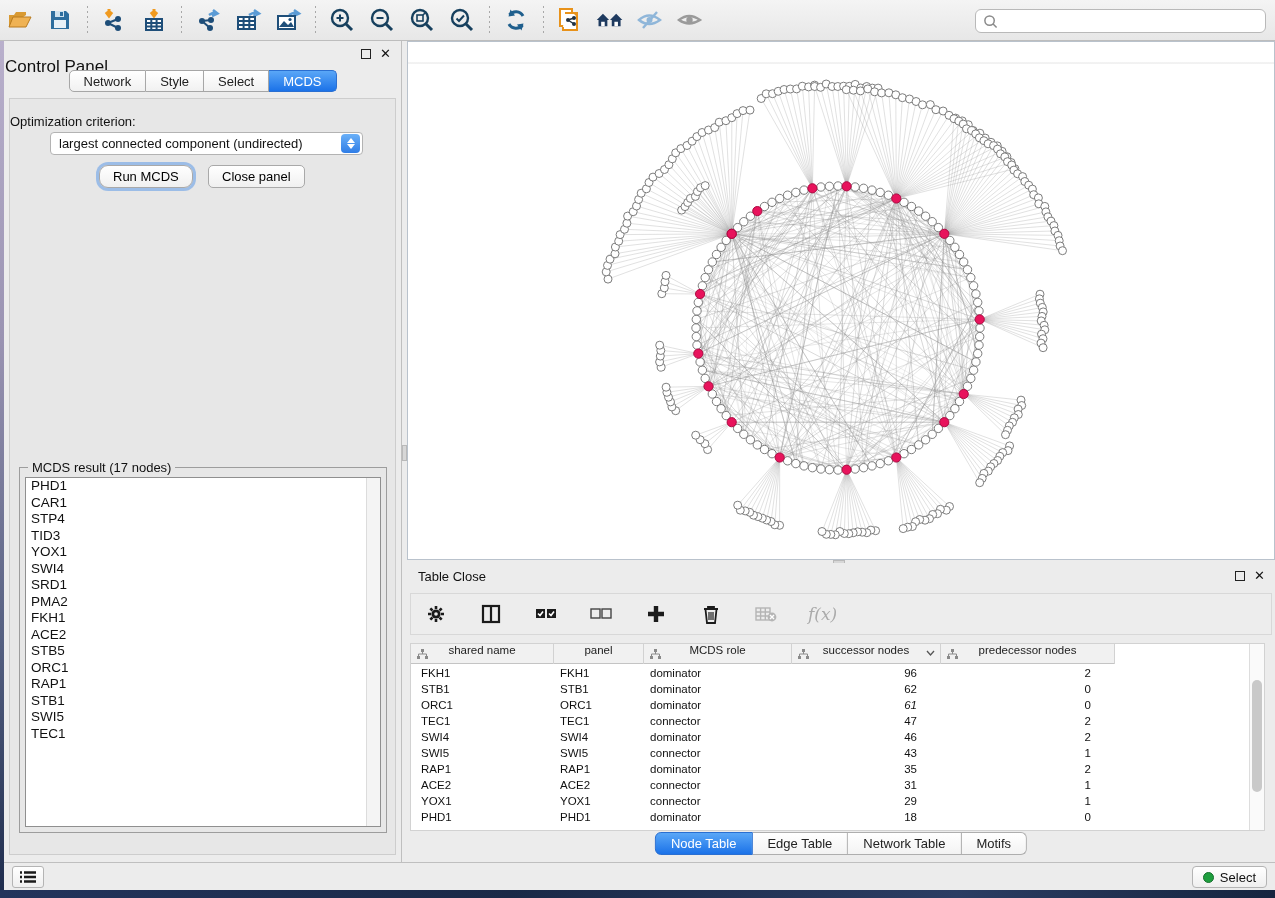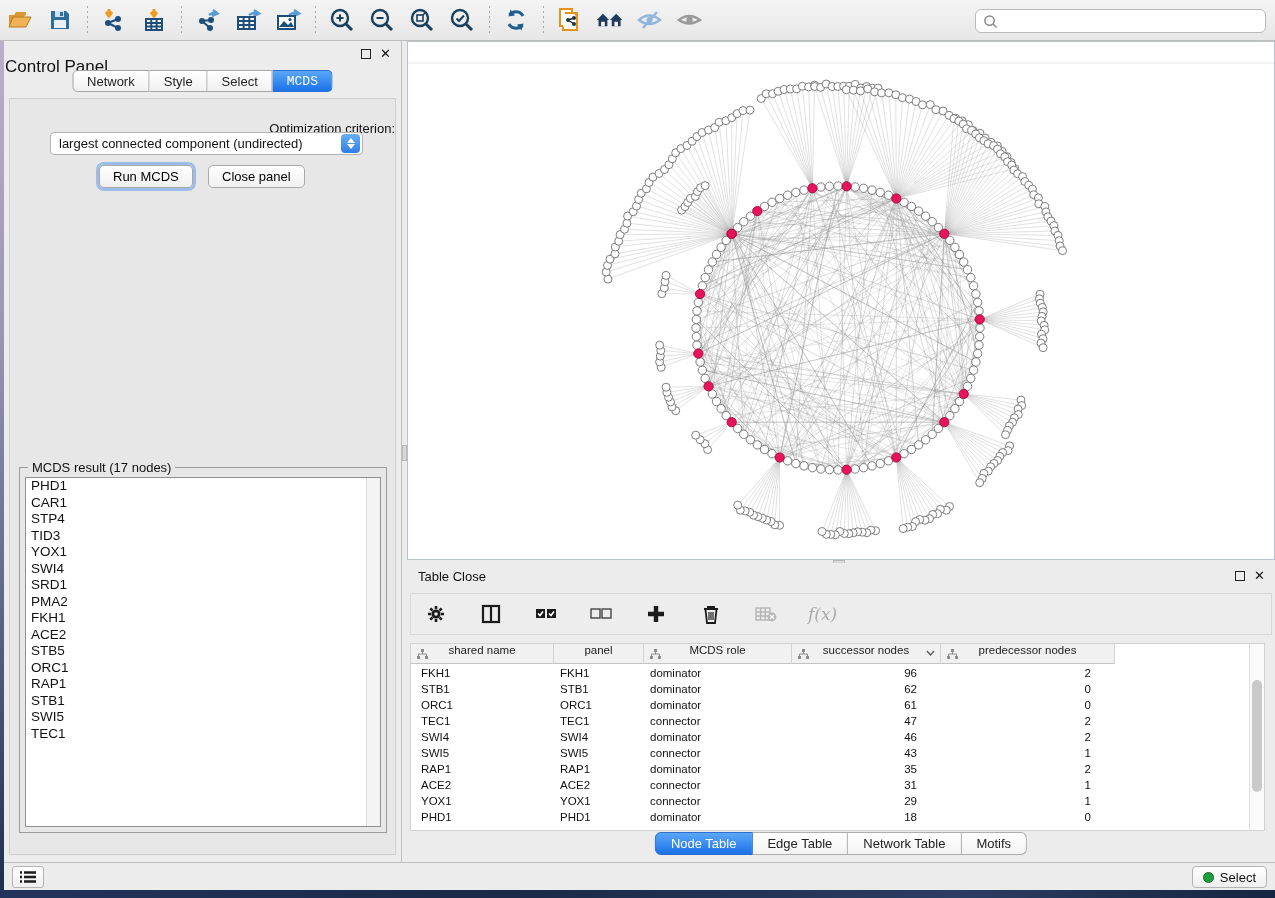--- a/index.html
+++ b/index.html
@@ -30,34 +30,34 @@
   #control-panel { left:4px; top:41px; width:397px; height:821px; background:#ECECEC; }
   #cp-header { position:absolute; left:1px; top:8px; font-size:17px;margin-top:8px; }
   .win-btns { position:absolute; top:8px; right:10px; display:flex; align-items:center; gap:9px; }
   .float-glyph { width:10px; height:10px; border:1.5px solid #222; display:inline-block; }
   .close-glyph { font-size:13px; font-weight:bold; color:#111; line-height:10px; }
   #cp-tabs { position:absolute; left:50%; transform:translateX(-50%); top:29px; display:inline-flex; }
   .seg { height:22px; padding:0 14px; background:linear-gradient(#ffffff,#f1f1f1);
     border:1px solid #a6a6a6; border-left:none; font-size:13px; display:flex; align-items:center; color:#222; }
   .seg:first-child { border-left:1px solid #a6a6a6; border-radius:5px 0 0 5px; }
   .seg:last-child { border-radius:0 5px 5px 0; }
-  .seg.active { background:linear-gradient(#5aa7f7,#1b72e8); color:#fff; border-color:#2a6fd1;font-family:Liberation Mono, monospace; }
+  .seg.active { background:linear-gradient(#5aa7f7,#1b72e8); color:#fff; border-color:#2a6fd1; }
   #cp-body { position:absolute; left:5px; top:57px; width:387px; height:757px;
     background:#E7E7E7; border:1px solid #cdcdcd; }
-  #opt-label { position:absolute; left:0; width:100%; top:22px; text-align:right; }
+  #opt-label { position:absolute; left:0; width:100%; top:15px; text-align:left; }
   #criterion { position:absolute; left:40px; top:33px; width:313px; height:23px; background:#fff;
     border:1px solid #b3b3b3; border-radius:4px; display:flex; align-items:center; }
   #criterion .val { flex:1; padding-left:8px; font-size:13px; white-space:nowrap; }
   #criterion .stepper { width:19px; height:19px; margin-right:2px; border-radius:4px;
     background:linear-gradient(#6ab0f8,#2f7de6); display:flex; flex-direction:column; align-items:center; justify-content:center; gap:1px; }
   .tri-up { width:0; height:0; border-left:4px solid transparent; border-right:4px solid transparent; border-bottom:5px solid #fff; }
   .tri-dn { width:0; height:0; border-left:4px solid transparent; border-right:4px solid transparent; border-top:5px solid #fff; }
   .btn { height:23px; padding:0 13px; background:linear-gradient(#ffffff,#f0f0f0);
     border:1px solid #a9a9a9; border-radius:5px; font-size:13px; display:inline-flex; align-items:center; justify-content:center; }
-  #run-btn { position:absolute; left:89px; top:66px; box-shadow:0 0 0 3px rgba(106,162,232,.6); }
+  #run-btn { position:absolute; left:89px; top:66px; box-shadow:0 0 0 3px rgba(106,162,232,.6);border-radius:9px; }
   #close-btn { position:absolute; left:198px; top:66px; }
   #result-box { position:absolute; left:9px; top:368px; width:368px; height:366px;
     border:1px solid #9d9d9d; }
   #result-title { position:absolute; left:8px; top:-8px; background:#E7E7E7; padding:0 4px; font-size:13px; }
   #result-list { position:absolute; left:5px; top:9px; right:5px; bottom:5px; background:#fff;
     border:1px solid #8f8f8f; overflow:hidden; }
   #result-scroll { position:absolute; right:0; top:0; width:14px; height:100%; background:#f4f4f4; border-left:1px solid #dcdcdc; }
   .result-item { padding:1px 0 1px 5px; font-size:13.5px; line-height:14.5px; }
 
   
@@ -1297,21 +1297,21 @@
           <div class="td" style="left: 0px; width: 143px; padding-left: 10px;">STB1</div>
           <div class="td" style="left: 143px; width: 90px; padding-left: 6px;">STB1</div>
           <div class="td" style="left: 233px; width: 148px; padding-left: 6px;">dominator</div>
           <div class="td num" style="left: 381px; width: 125px; padding-left: 0px;">62</div>
           <div class="td num" style="left: 530px; width: 150px; padding-left: 0px;">0</div>
         </div>
         <div class="tr">
           <div class="td" style="left: 0px; width: 143px; padding-left: 10px;">ORC1</div>
           <div class="td" style="left: 143px; width: 90px; padding-left: 6px;">ORC1</div>
           <div class="td" style="left: 233px; width: 148px; padding-left: 6px;">dominator</div>
-          <div class="td num" style="left: 381px; width: 125px; padding-left: 0px;">61</div>
+          <div class="td num" style="left: 381px; width: 125px; padding-left: 0px; font-style: italic;">61</div>
           <div class="td num" style="left: 530px; width: 150px; padding-left: 0px;">0</div>
         </div>
         <div class="tr">
           <div class="td" style="left: 0px; width: 143px; padding-left: 10px;">TEC1</div>
           <div class="td" style="left: 143px; width: 90px; padding-left: 6px;">TEC1</div>
           <div class="td" style="left: 233px; width: 148px; padding-left: 6px;">connector</div>
           <div class="td num" style="left: 381px; width: 125px; padding-left: 0px;">47</div>
           <div class="td num" style="left: 530px; width: 150px; padding-left: 0px;">2</div>
         </div>
         <div class="tr">

